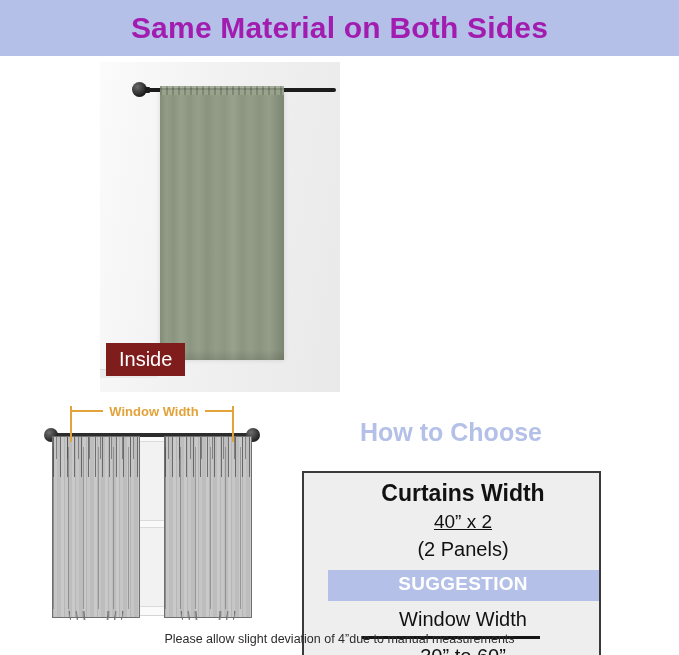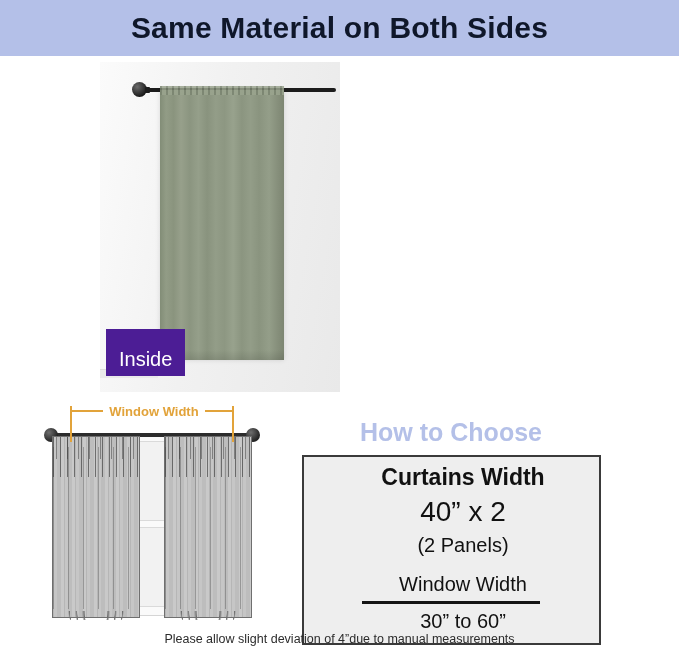--- a/index.html
+++ b/index.html
@@ -11,21 +11,21 @@
     position:relative;
   }
 
   
   .header-banner{
     position:absolute;left:0;top:0;width:679px;height:56px;
     background:#b4c0e8;
     display:flex;align-items:center;justify-content:center;
   }
   .header-banner .title{
-    color:#0f172a;
+    color:#a21caf;
     font-size:30px;
     font-weight:bold;
     letter-spacing:0.2px;
     line-height:1;
     text-align:center;
   }
 
   
   .photo-row{
     position:absolute;left:100px;top:62px;width:479px;height:330px;
@@ -134,24 +134,24 @@
       radial-gradient(ellipse at 45% 55%, #3a3a3a 0 30%, rgba(0,0,0,0) 31%),
       radial-gradient(ellipse at 70% 72%, #555 0 24%, rgba(0,0,0,0) 25%),
       radial-gradient(ellipse at 33% 85%, #2f2f2f 0 22%, rgba(0,0,0,0) 23%),
       radial-gradient(ellipse at 58% 88%, #444 0 20%, rgba(0,0,0,0) 21%);
     opacity:.9;
   }
 
   
   .badge{
     position:absolute;
-    background:#4c1d95;
+    background:#7f1d1d;
     color:#ffffff;
     font-size:20px;
-    padding:19px 13px 5px 13px;
+    padding:5px 13px 5px 13px;
     line-height:1.15;
     white-space:nowrap;
   }
   .badge-inside{left:6px;bottom:16px;}
   .badge-outside{left:4px;bottom:8px;}
 
   
   .diagram{
     position:absolute;left:28px;top:400px;width:252px;height:240px;
   }
@@ -234,38 +234,38 @@
   
   .choose-wrap{
     position:absolute;left:296px;top:418px;width:310px;
   }
   .choose-title{
     color:#b4c0e8;
     font-size:25px;
     font-weight:bold;
     text-align:center;
     line-height:1.15;
-    margin:0 0 8px 0;
+    margin:0 0 24px 0;
   }
   .size-table{
     border:2px solid #3a3a3a;
     background:#eeeeee;
     width:295px;
     margin:0 auto;
   }
   .tbl-row{
     text-align:center;
     color:#111111;
     margin-left:24px;
   }
   .row-heading{
     font-size:23px;font-weight:bold;padding:7px 0 2px 0;line-height:1.2;
   }
   .row-value{
-    font-size:28px;padding:1px 0 0 0;line-height:1.3;
+    font-size:19px;padding:1px 0 0 0;line-height:1.3;text-decoration:underline;
   }
   .row-sub{
     font-size:20px;padding:1px 0 8px 0;line-height:1.3;
   }
   .row-suggestion{
     background:#b4c0e8;
     color:#ffffff;
     font-size:19px;
     font-weight:bold;
     padding:3px 0 5px 0;
@@ -339,19 +339,20 @@
   </div>
 </div>
 
 <div class="choose-wrap">
   <div class="choose-title">How to Choose</div>
 
   <div class="size-table">
     <div class="tbl-row row-heading">Curtains Width</div>
     <div class="tbl-row row-value">40” x 2</div>
     <div class="tbl-row row-sub">(2 Panels)</div>
+    <div class="tbl-row row-suggestion">SUGGESTION</div>
     <div class="tbl-row row-winwidth">Window Width</div>
     <div class="row-divider"></div>
     <div class="tbl-row row-range">30” to 60”</div>
   </div>
 </div>
 
 <div class="disclaimer">Please allow slight deviation of 4”due to manual measurements</div>
 
 </body></html>

